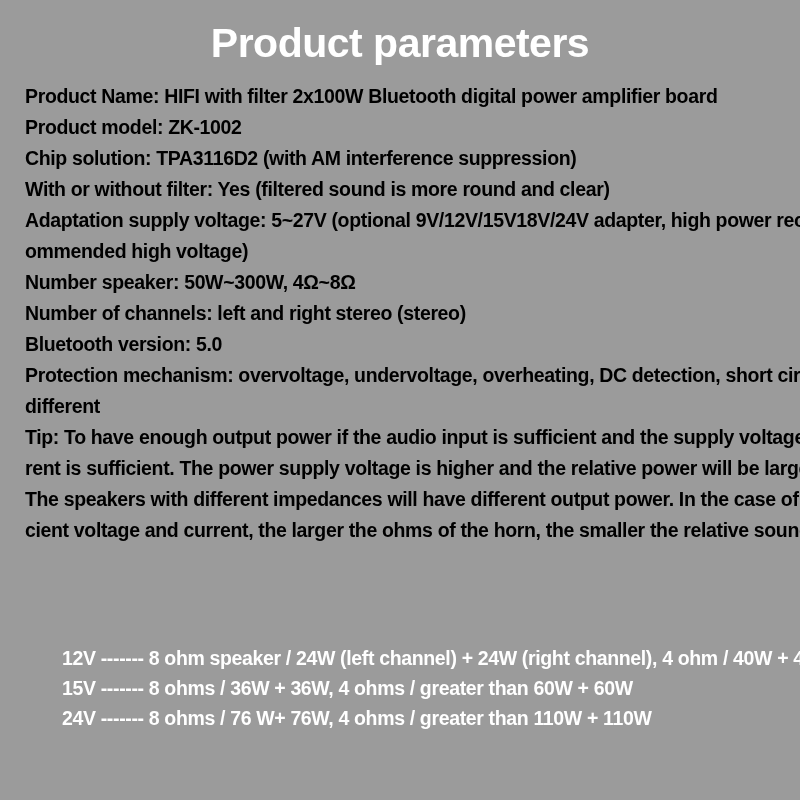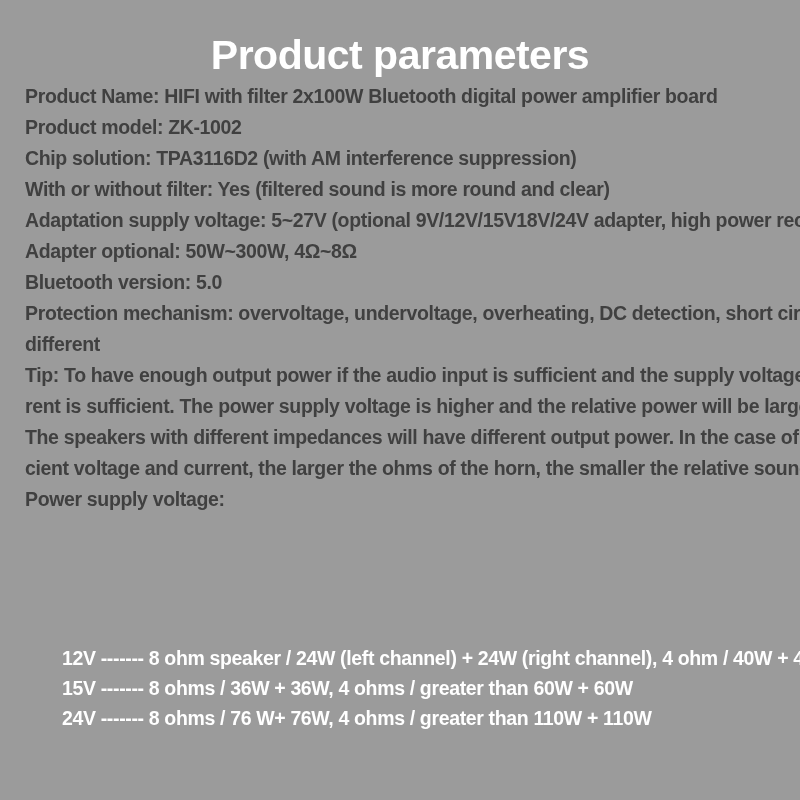--- a/index.html
+++ b/index.html
@@ -23,36 +23,35 @@
   .title {
     position: absolute;
     top: 20px;
     left: 0;
     width: 100%;
     text-align: center;
     font-size: 41px;
     font-weight: 600;
     letter-spacing: -0.5px;
     color: #ffffff;
-    margin-top: 12px;
   }
   .spec-list {
     position: absolute;
     top: 81px;
     left: 25px;
     right: 18px;
   }
   .spec-line {
     font-size: 19.5px;
     font-weight: 600;
     letter-spacing: -0.35px;
     line-height: 31px;
     height: 31px;
     white-space: nowrap;
-    color: #404040;
+    color: #000000;
   }
   .power-list {
     position: absolute;
     top: 643px;
     left: 62px;
     right: 18px;
   }
   .power-line {
     font-size: 19.5px;
     font-weight: 600;
@@ -69,29 +68,30 @@
 <div class="sheet">
 
   <div class="title">Product parameters</div>
 
   <div class="spec-list">
     <div class="spec-line">Product Name: HIFI with filter 2x100W Bluetooth digital power amplifier board</div>
     <div class="spec-line">Product model: ZK-1002</div>
     <div class="spec-line">Chip solution: TPA3116D2 (with AM interference suppression)</div>
     <div class="spec-line">With or without filter: Yes (filtered sound is more round and clear)</div>
     <div class="spec-line">Adaptation supply voltage: 5~27V (optional 9V/12V/15V18V/24V adapter, high power rec-</div>
-    <div class="spec-line">Adapter optional: 50W~300W, 4Ω~8Ω</div>
+    <div class="spec-line">ommended high voltage)</div>
+    <div class="spec-line">Number speaker: 50W~300W, 4Ω~8Ω</div>
+    <div class="spec-line">Number of channels: left and right stereo (stereo)</div>
     <div class="spec-line">Bluetooth version: 5.0</div>
     <div class="spec-line">Protection mechanism: overvoltage, undervoltage, overheating, DC detection, short circuit</div>
     <div class="spec-line">different</div>
     <div class="spec-line">Tip: To have enough output power if the audio input is sufficient and the supply voltage/cur-</div>
     <div class="spec-line">rent is sufficient. The power supply voltage is higher and the relative power will be larger.</div>
     <div class="spec-line">The speakers with different impedances will have different output power. In the case of suffi-</div>
     <div class="spec-line">cient voltage and current, the larger the ohms of the horn, the smaller the relative sound</div>
-    <div class="spec-line">Power supply voltage:</div>
   </div>
 
   <div class="power-list">
     <div class="power-line">12V ------- 8 ohm speaker / 24W (left channel) + 24W (right channel), 4 ohm / 40W + 40W</div>
     <div class="power-line">15V ------- 8 ohms / 36W + 36W, 4 ohms / greater than 60W + 60W</div>
     <div class="power-line">24V ------- 8 ohms / 76 W+ 76W, 4 ohms / greater than 110W + 110W</div>
   </div>
 
 </div>
 

